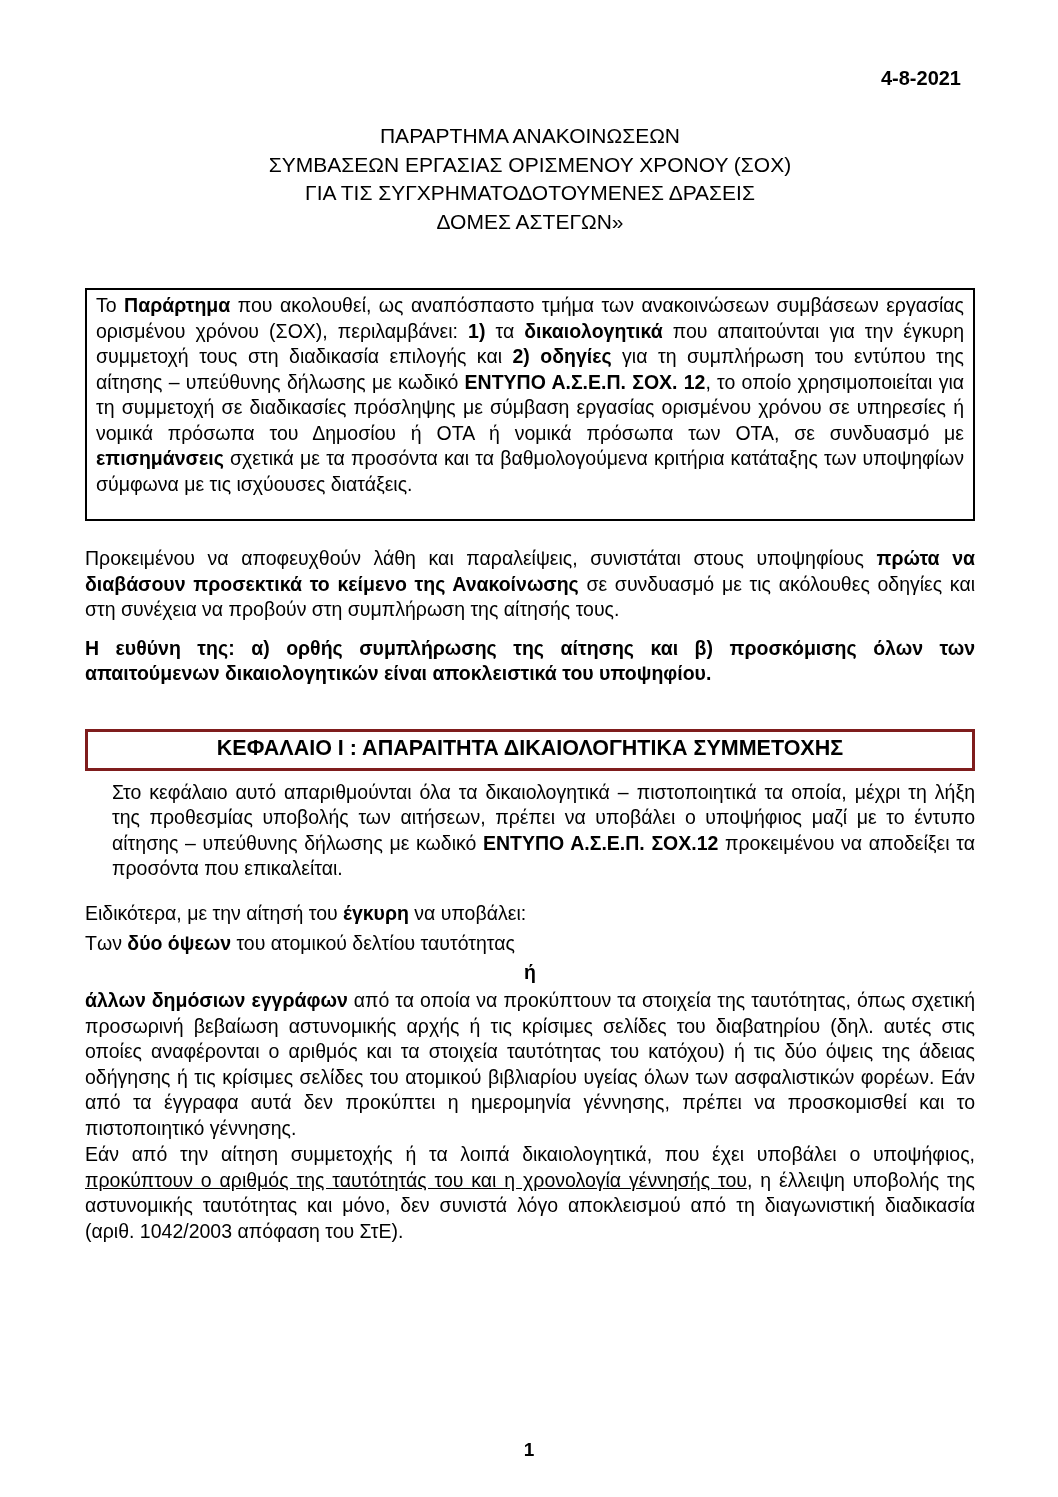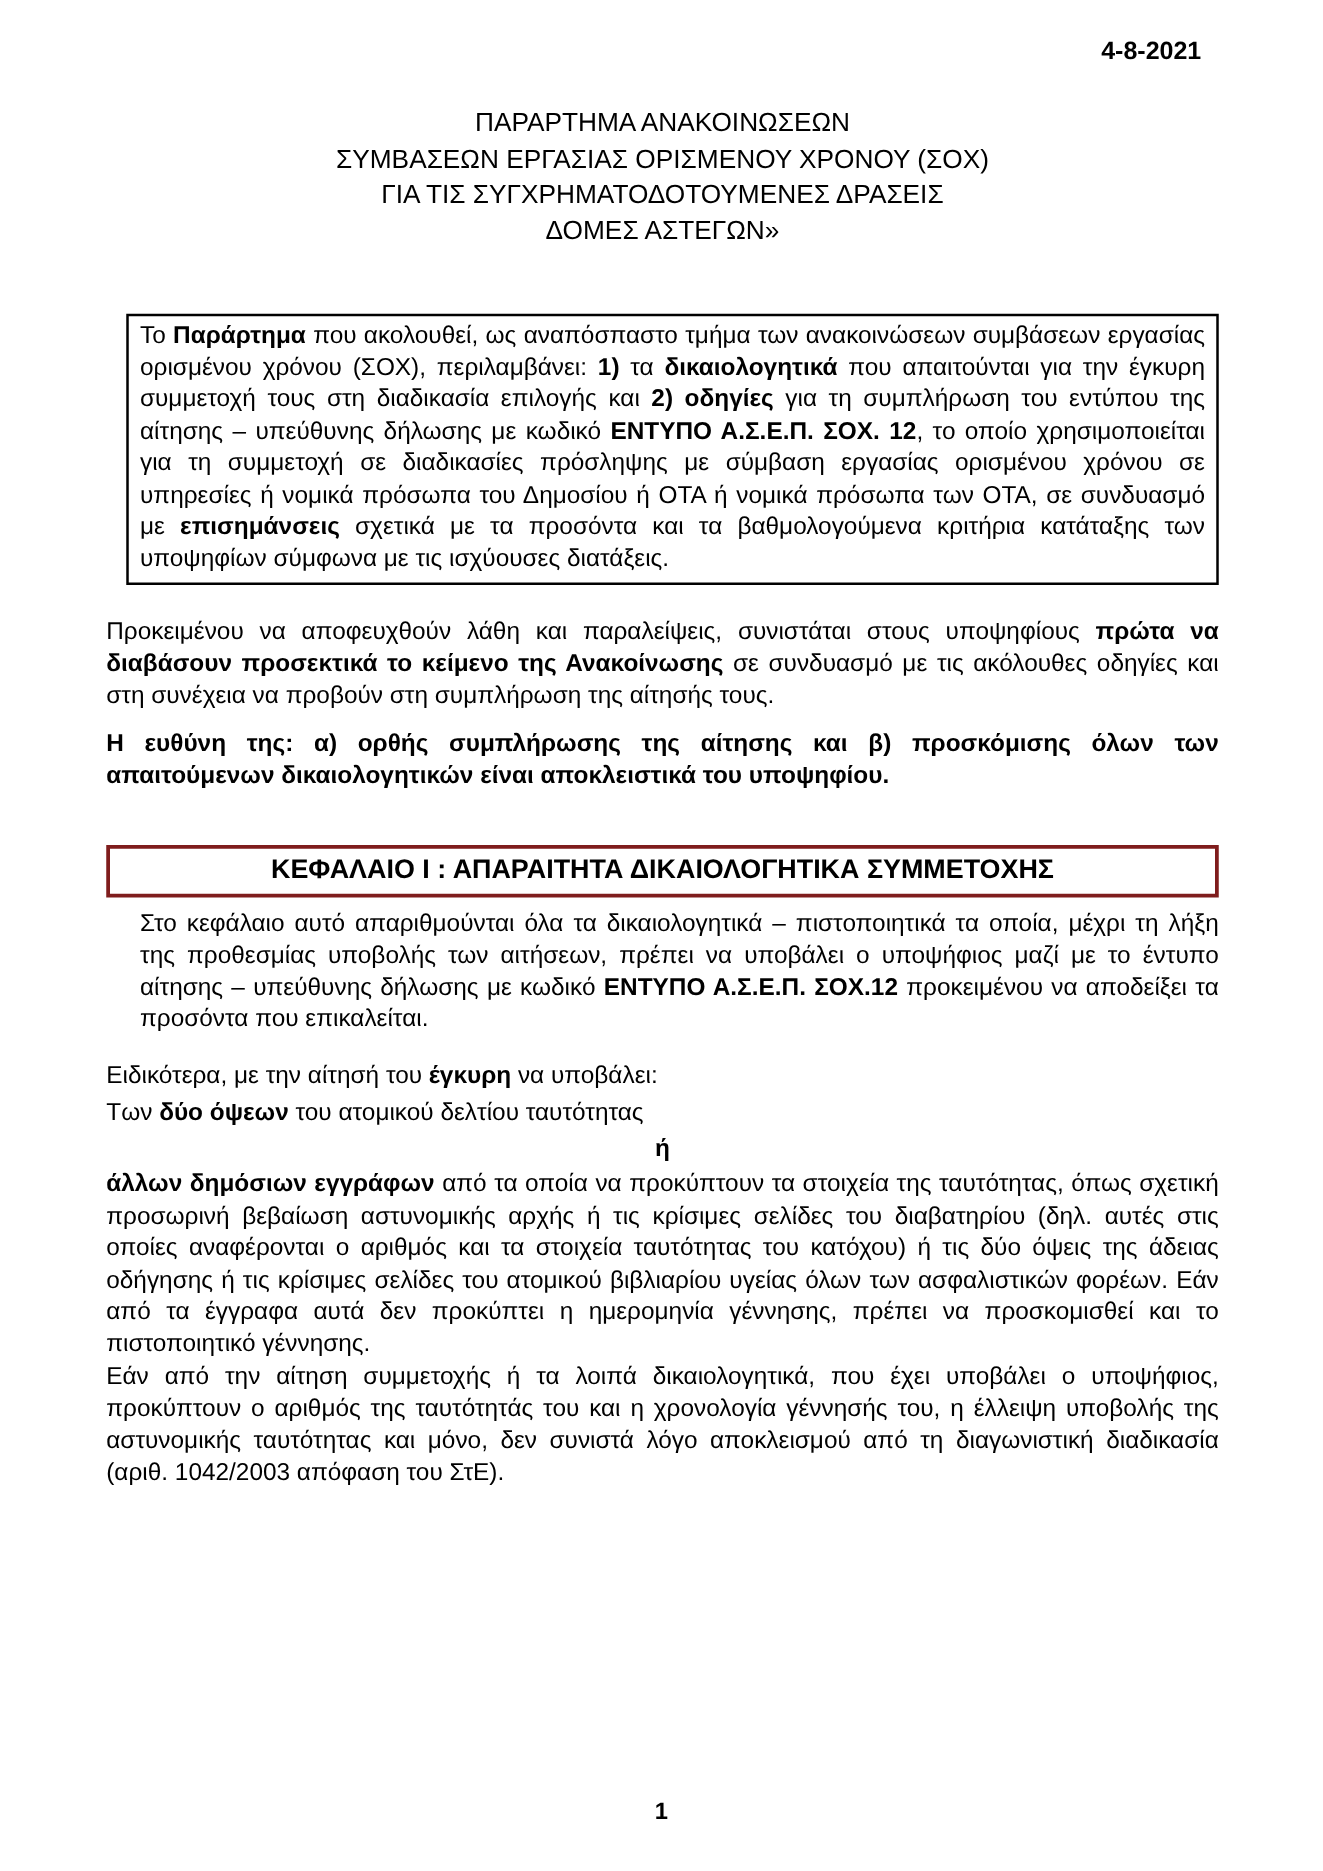--- a/index.html
+++ b/index.html
@@ -12,21 +12,21 @@
     width: 1058px;
     height: 1497px;
     background: #ffffff;
     color: #000000;
     font-family: "Liberation Sans", "DejaVu Sans", sans-serif;
     box-sizing: border-box;
     padding: 0 83px 0 85px;
     overflow: hidden;
   }
   .date {
-    padding-top: 29px;
+    padding-top: 66px;
     padding-right: 14px;
     text-align: right;
     font-weight: bold;
     font-size: 20px;
     line-height: 24px;
   }
   .title {
     margin: 32px 0 0 0;
     text-align: center;
     font-weight: normal;
@@ -38,22 +38,21 @@
     font-size: 19.5px;
     line-height: 25.5px;
   }
   .justify {
     text-align: justify;
     text-justify: inter-word;
   }
   .intro-box {
     margin-top: 52px;
     border: 2px solid #000000;
-    padding: 3px 9px 6px 9px;
-    margin-left: 16px;
+    padding: 3px 9px 22px 9px;
   }
   .advice { margin-top: 25px; }
   .responsibility { margin-top: 13px; font-weight: bold; }
   .chapter-box {
     margin-top: 42px;
     border: 3px solid #7f1d1d;
     padding: 3px 6px 6px 6px;
     text-align: center;
   }
   .chapter-heading {
@@ -71,21 +70,21 @@
   .page-num {
     position: absolute;
     left: 0;
     right: 0;
     bottom: 36px;
     text-align: center;
     font-weight: bold;
     font-size: 19px;
   }
   span.b { font-weight: bold; }
-  span.u { }
+  span.u { text-decoration: underline; }
 </style>
 </head>
 <body>
 
 <div class="page">
 
   <div class="date">4-8-2021</div>
 
   <h1 class="title">
       <div>ΠΑΡΑΡΤΗΜΑ ΑΝΑΚΟΙΝΩΣΕΩΝ</div>

